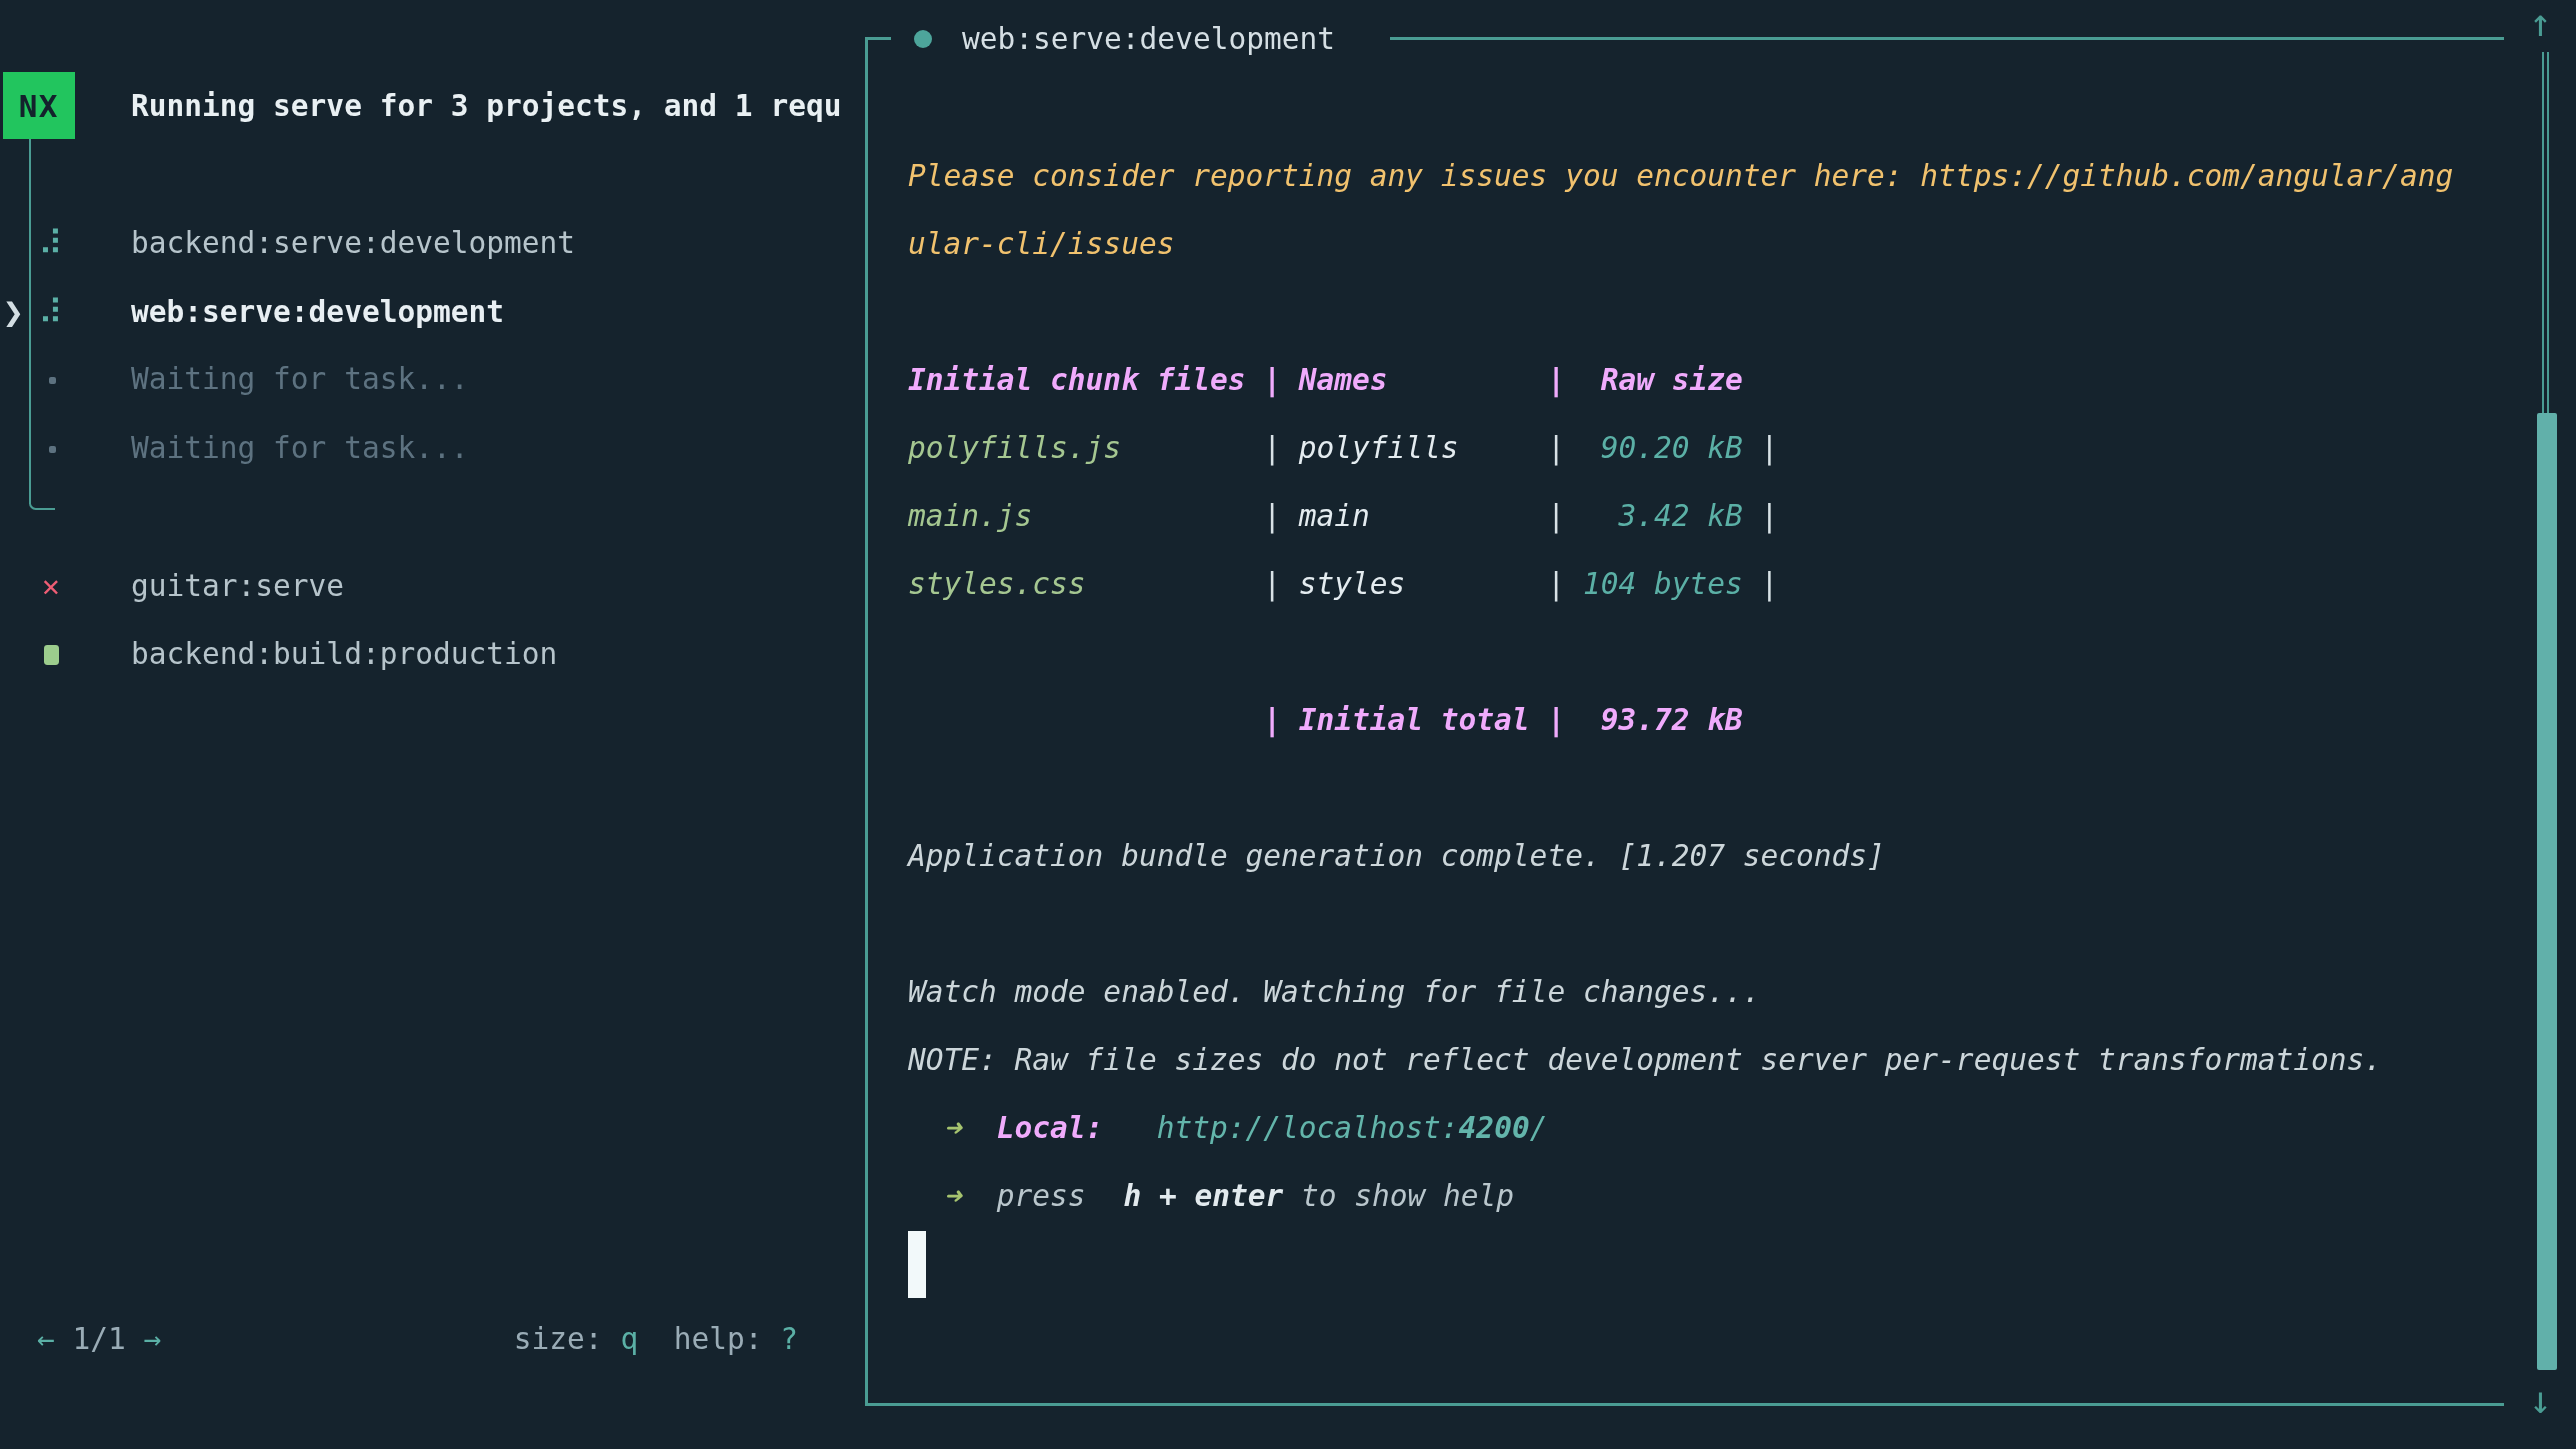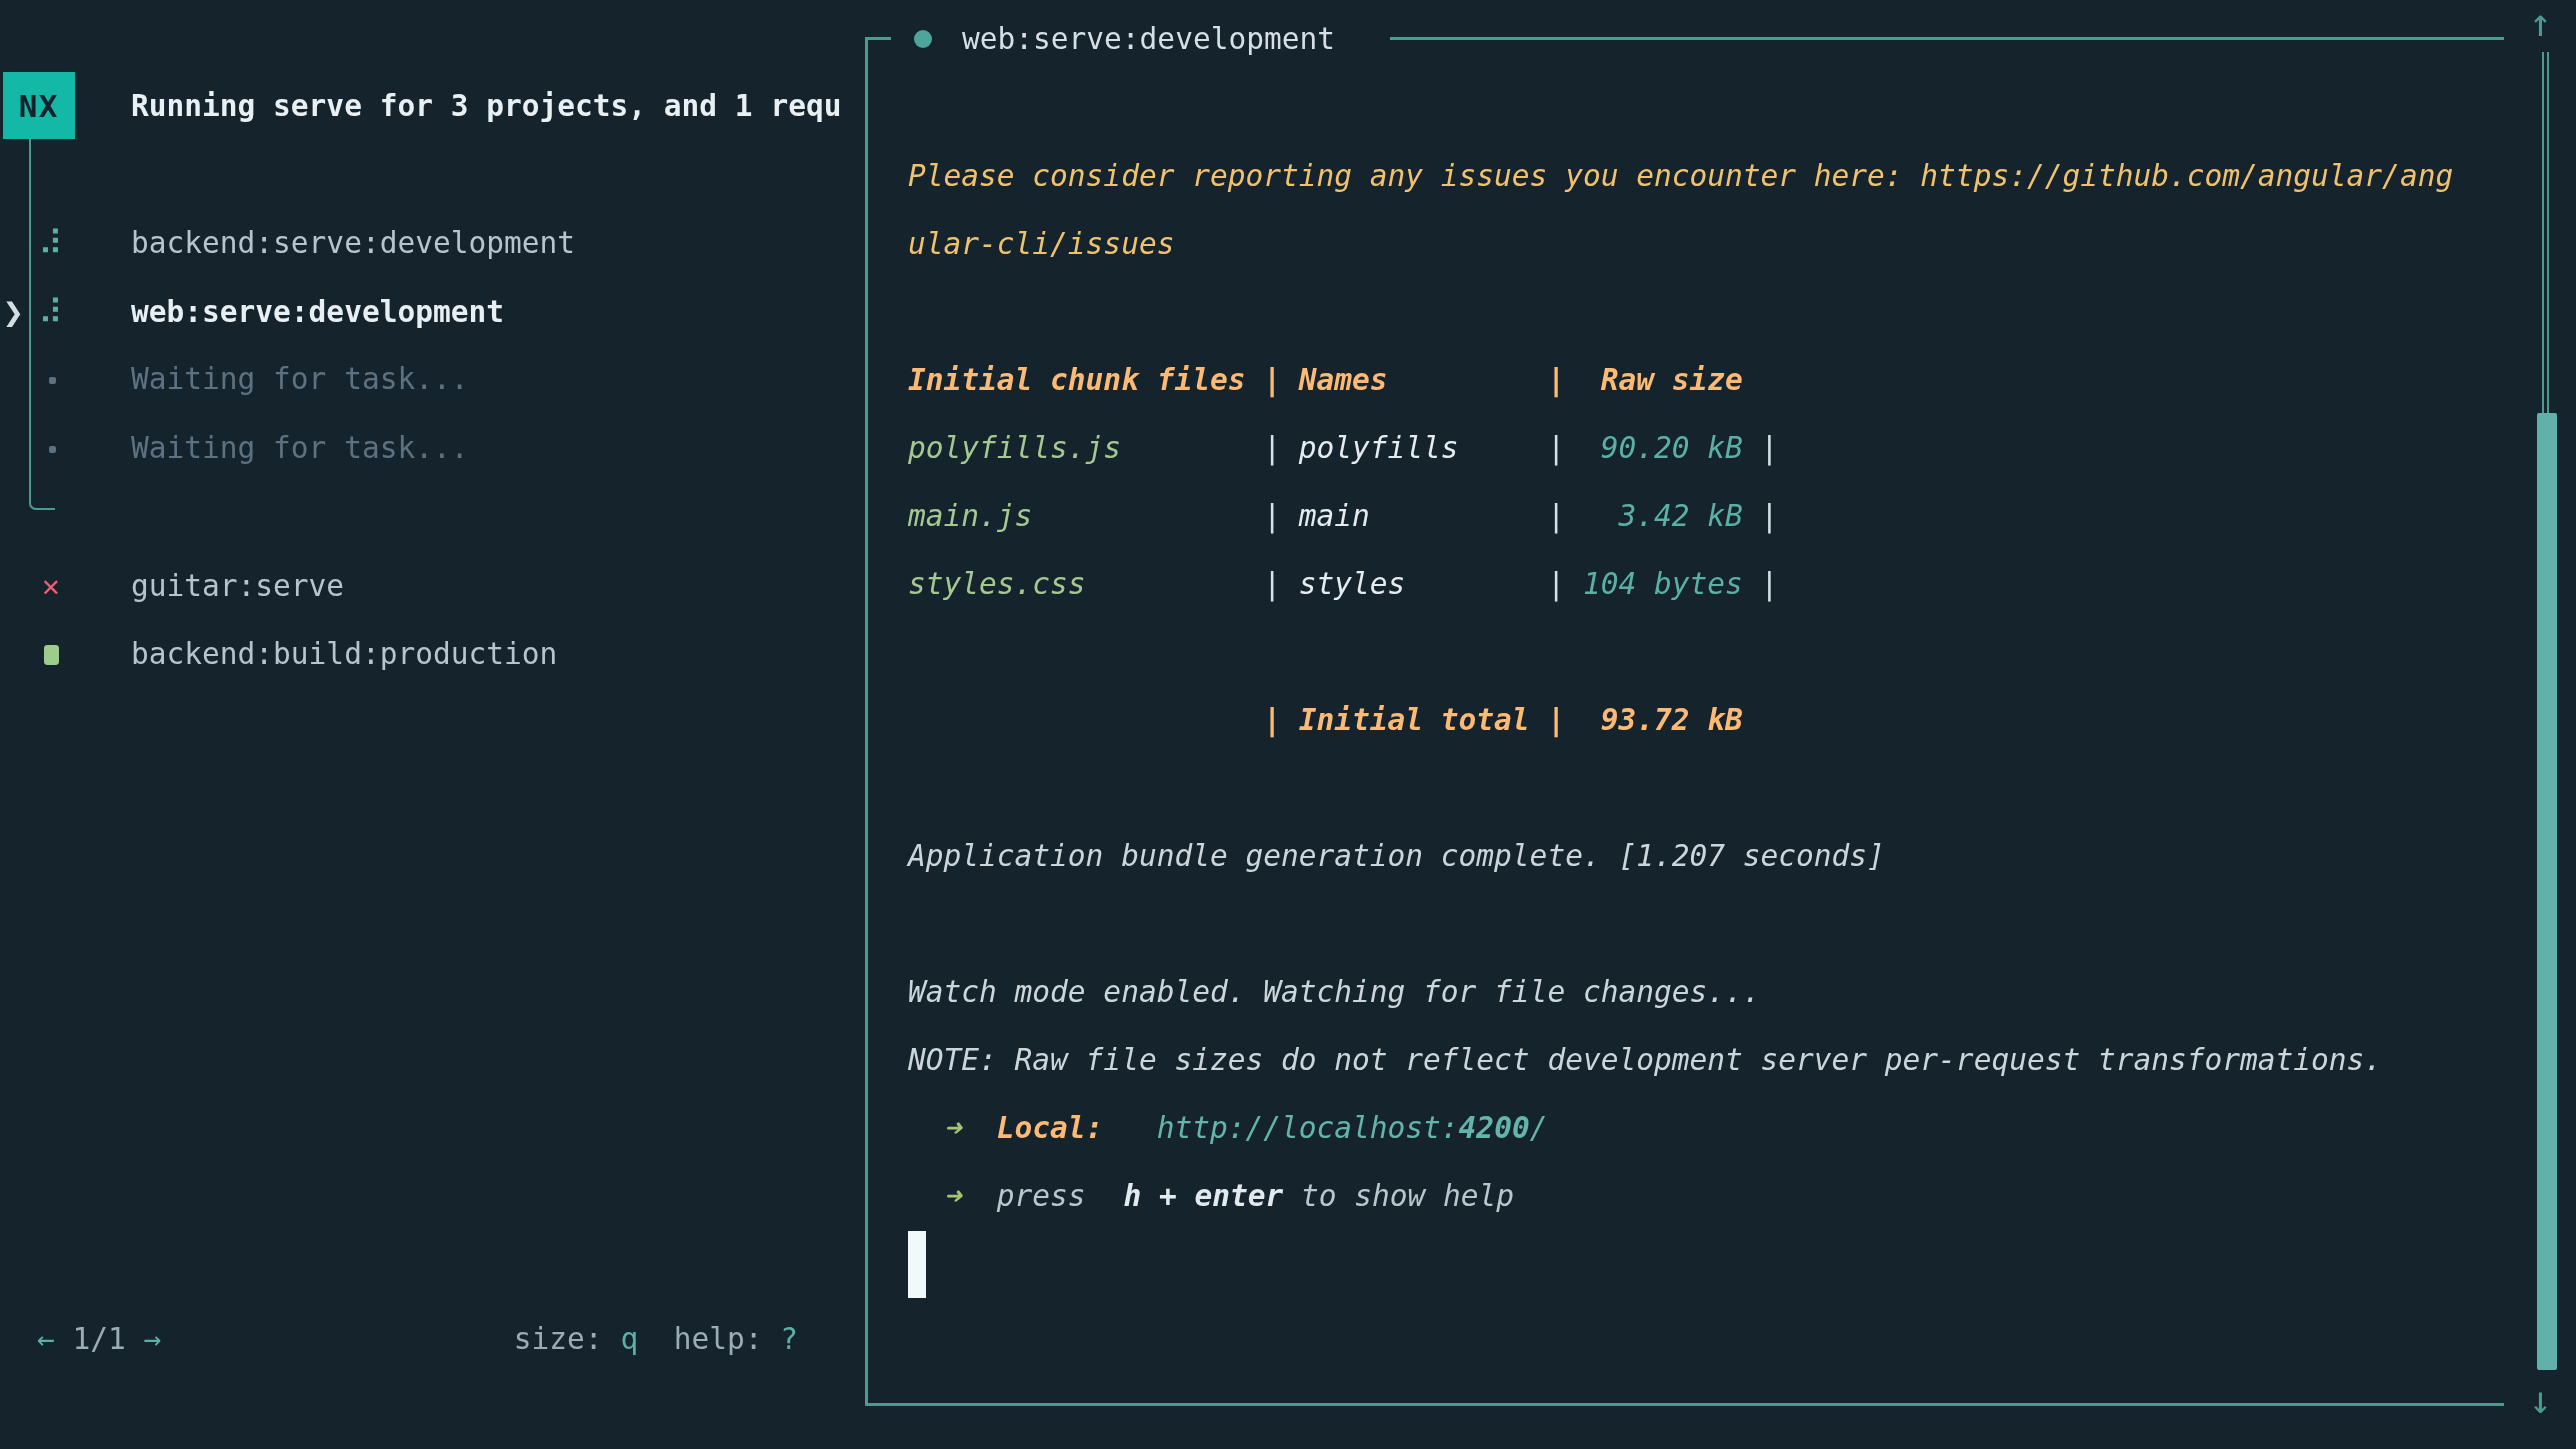--- a/index.html
+++ b/index.html
@@ -2,21 +2,21 @@
 <html style="font-size:10.7px"><head>
 <meta charset="utf-8">
 <style>
   html,body{margin:0;padding:0;background:#15232d;}
   body{width:2576px;height:1449px;position:relative;overflow:hidden;
        font-family:"DejaVu Sans Mono","Liberation Mono",monospace;
        font-size:29.5px;color:#ccd6da;}
   .abs{position:absolute;}
   
   #sidebar{left:0;top:0;width:865px;height:1449px;}
-  #nx-badge{left:2.7px;top:72px;width:72px;height:67px;background:#14b8a6;
+  #nx-badge{left:2.7px;top:72px;width:72px;height:67px;background:#22c55e;
             color:#14222c;font-weight:bold;font-size:31px;
             display:flex;align-items:center;justify-content:center;letter-spacing:1.3px;}
   #app-header{left:131px;top:72px;width:733px;height:68px;line-height:68px;
               font-weight:bold;color:#e9f0f3;overflow:hidden;white-space:pre;}
   #tree-line{left:29px;top:139px;width:24px;height:369px;
              border-left:2px solid #4a9c93;border-bottom:2px solid #4a9c93;
              border-bottom-left-radius:6.7px;}
   #sel-chevron{left:2.7px;top:278px;height:68px;line-height:68px;
                font-size:35px;font-weight:bold;color:#d3dee3;}
   .side-row{left:0;width:865px;height:68px;line-height:68px;}
@@ -40,21 +40,21 @@
   #pb-rule{left:1390px;top:37px;width:1114px;height:2.7px;}
   #pb-bottom{left:865px;top:1403px;width:1639px;height:2.7px;}
   #panel-dot{left:914px;top:30px;width:18px;height:18px;border-radius:50%;background:#4da59b;}
   #panel-title{left:962px;top:5.4px;height:68px;line-height:68px;color:#d5dfe4;}
   
   #panel-content{left:908px;top:74px;width:1597px;font-style:italic;}
   .line{height:68px;line-height:68px;white-space:pre;}
   .cell{display:inline-block;vertical-align:top;}
   .w20{width:20ch;} .w14{width:14ch;} .w9{width:9ch;text-align:right;}
   .w2{width:2ch;} .w2r{width:2ch;text-align:right;} .w3{width:3ch;}
-  .bold{font-weight:bold;color:#fdba74;}
+  .bold{font-weight:bold;color:#f0abfc;}
   .yellow{color:#f1c26e;}
   .green-file{color:#a5c791;}
   .pipe{color:#d8e2e6;}
   .size{color:#5bb0a6;}
   .name{color:#e4ecf0;}
   .body-text{color:#ccd6da;}
   .arrow-green{color:#a6c46f;}
   .url{color:#63b5ab;}
   .url-port{font-weight:bold;color:#63b5ab;}
   .key-bold{font-weight:bold;color:#e2eaee;margin-left:20px;}

